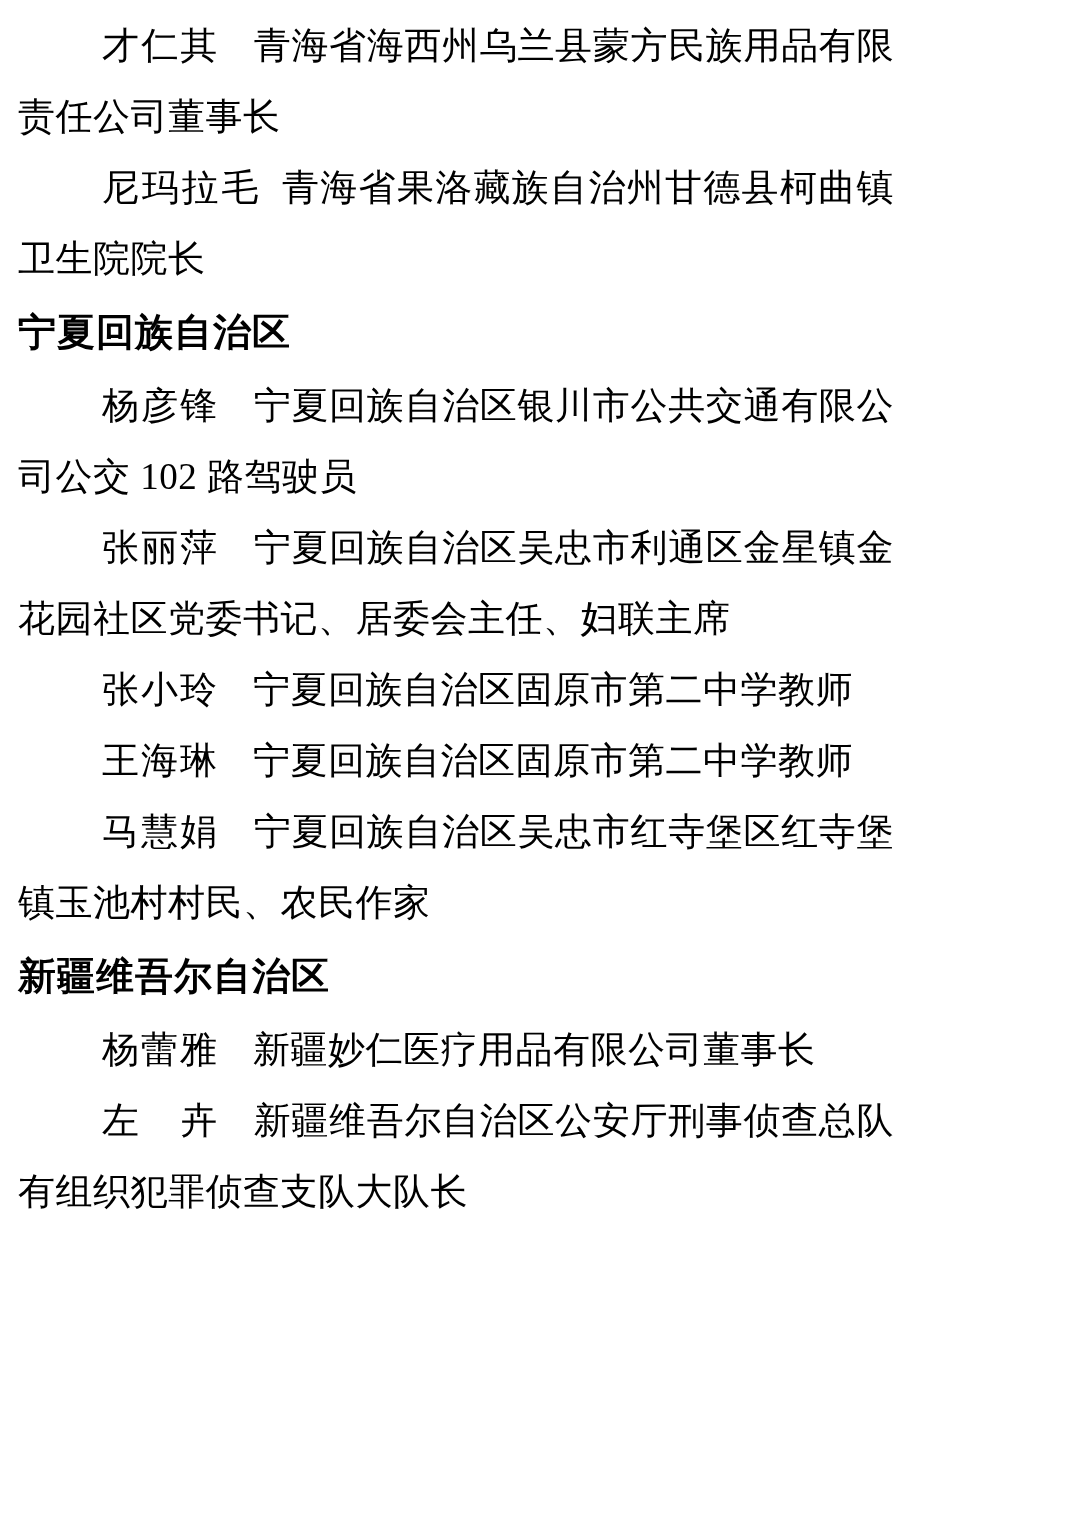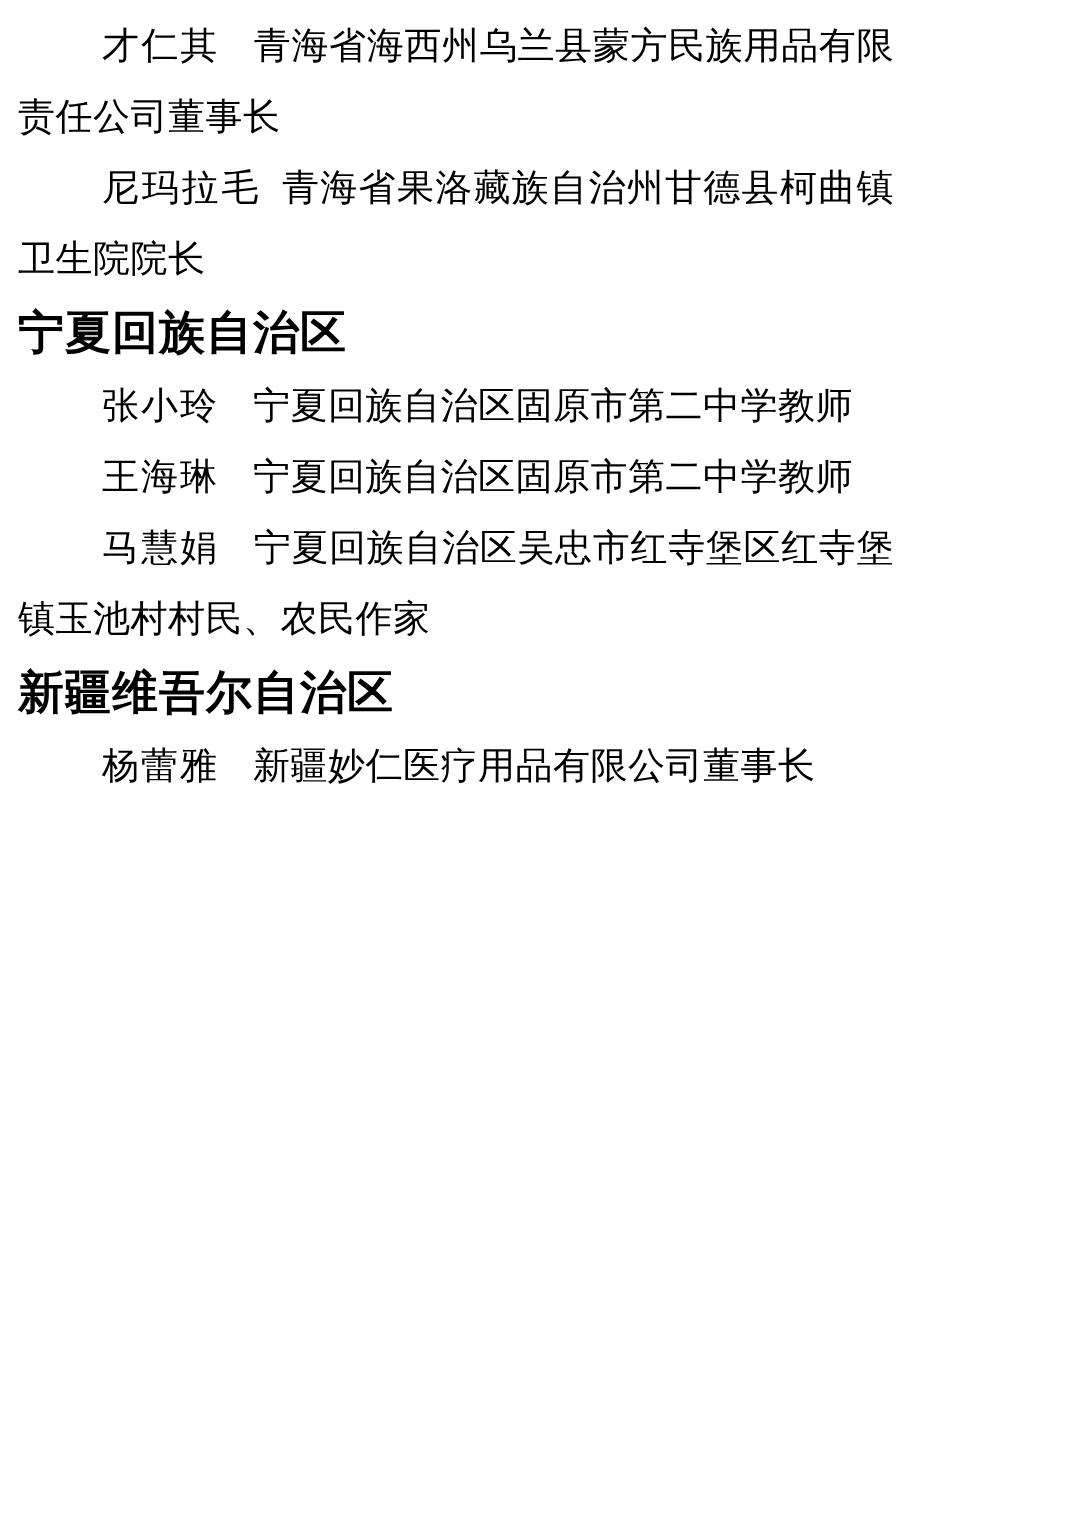--- a/index.html
+++ b/index.html
@@ -46,23 +46,23 @@
   .entry .gap-wide {
     display: inline-block;
     width: 38px;
   }
   .entry .namegap {
     display: inline-block;
     width: 34px;
   }
   .region-heading {
     display: block;
-    font-family: Liberation Sans, sans-serif;
+    font-family: Liberation Serif, serif;
     font-weight: bold;
-    font-size: 46px;
+    font-size: 38px;
     line-height: 76px;
     letter-spacing: 1px;
     margin: 0;
     padding: 0;
     text-indent: 0;
   }
 </style>
 </head>
 <body>
 
@@ -72,21 +72,27 @@
     <p class="entry">
       <span class="nm">才仁其</span><span class="namegap"></span><span>青海省海西州乌兰县蒙方民族用品有限责任公司董事长</span>
     </p>
 
     <p class="entry">
       <span class="nm">尼玛拉毛</span><span class="gap"></span><span>青海省果洛藏族自治州甘德县柯曲镇卫生院院长</span>
     </p>
 
     <h2 class="region-heading">宁夏回族自治区</h2>
 
+    <p class="entry">
+      <span class="nm">杨彦锋</span><span class="namegap"></span><span>宁夏回族自治区银川市公共交通有限公司公交 102 路驾驶员</span>
+    </p>
 
+    <p class="entry">
+      <span class="nm">张丽萍</span><span class="namegap"></span><span>宁夏回族自治区吴忠市利通区金星镇金花园社区党委书记、居委会主任、妇联主席</span>
+    </p>
 
     <p class="entry">
       <span class="nm">张小玲</span><span class="namegap"></span><span>宁夏回族自治区固原市第二中学教师</span>
     </p>
 
     <p class="entry">
       <span class="nm">王海琳</span><span class="namegap"></span><span>宁夏回族自治区固原市第二中学教师</span>
     </p>
 
     <p class="entry">
@@ -95,15 +101,18 @@
 
     <h2 class="region-heading">新疆维吾尔自治区</h2>
 
 
 
     <p class="entry">
       <span class="nm">杨蕾雅</span><span class="namegap"></span><span>新疆妙仁医疗用品有限公司董事长</span>
     </p>
 
 
+    <p class="entry">
+      <span class="nm">左　卉</span><span class="namegap"></span><span>新疆维吾尔自治区公安厅刑事侦查总队有组织犯罪侦查支队大队长</span>
+    </p>
 
   </div>
 </div>
 
 </body></html>

